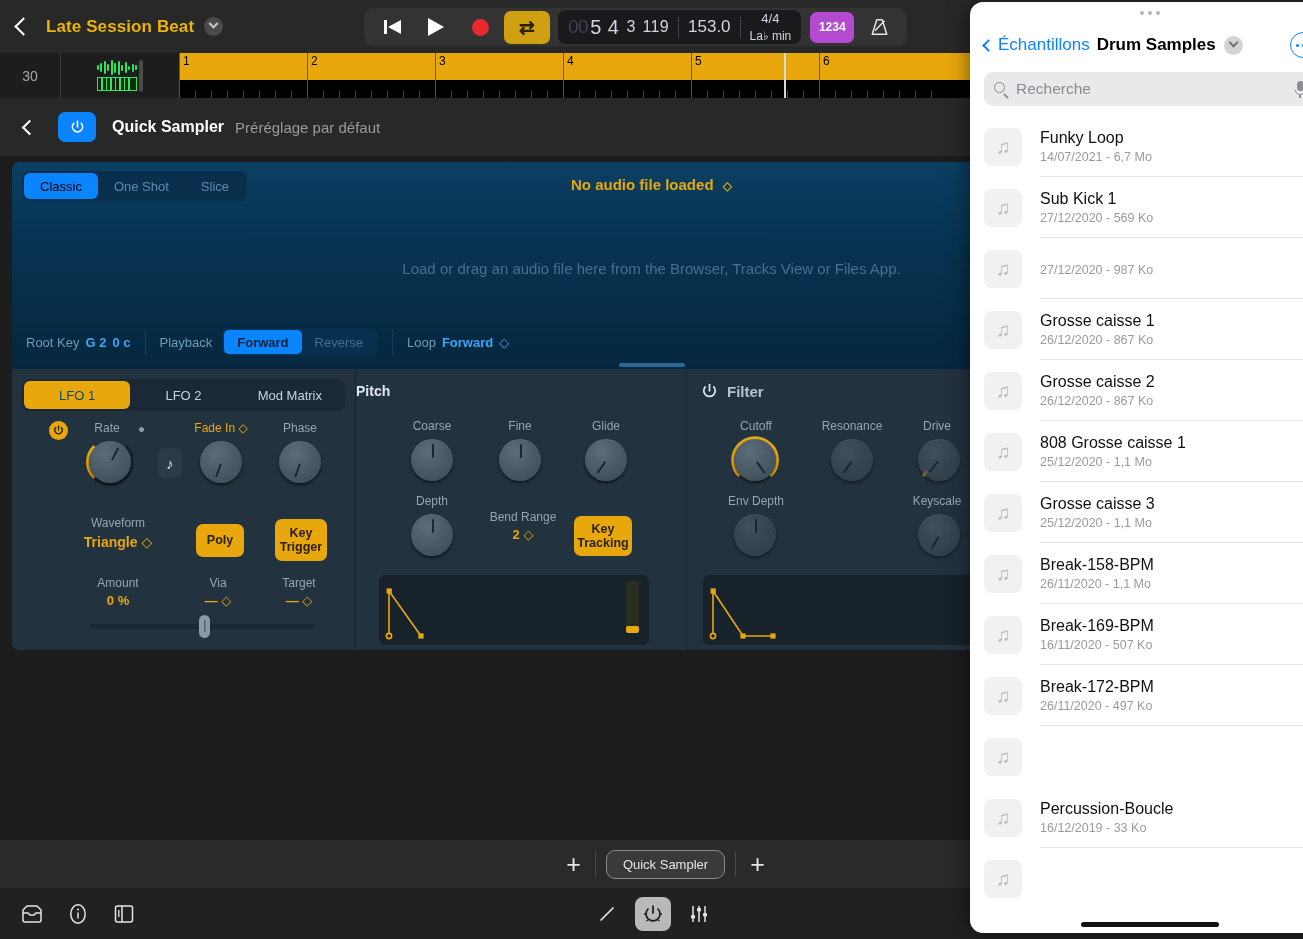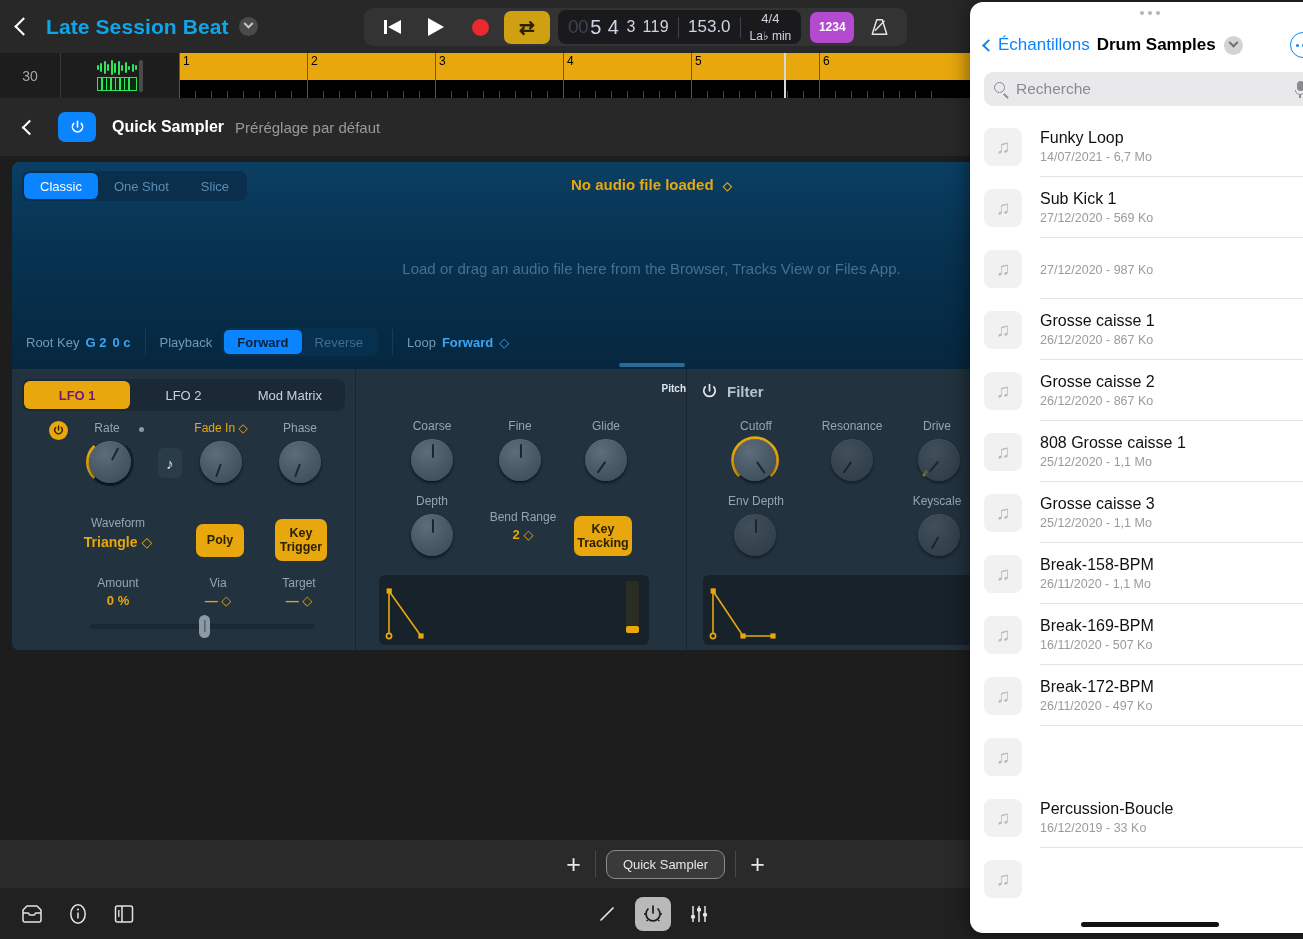--- a/index.html
+++ b/index.html
@@ -15,21 +15,21 @@
   .topbar {
     position: absolute; left: 0; top: 0; width: 1303px; height: 53px;
     background: #282828; display: flex; align-items: center;
   }
   .tb-back {
     width: 46px; height: 53px; display: flex; align-items: center; justify-content: center;
     color: #fff;
   }
   .chev-l { display:block; width:13px; height:13px; border-left:2.6px solid #fff; border-bottom:2.6px solid #fff;
             transform: rotate(45deg); }
-  .proj-title { color:#0ea5e9; font-size:21px; font-weight:bold; letter-spacing:.1px; }
+  .proj-title { color:#eab308; font-size:17px; font-weight:bold; letter-spacing:.1px; }
   .proj-disc {
     margin-left:10px; width:19px; height:19px; border-radius:50%; background:#4a4a4a;
     display:inline-flex; align-items:center; justify-content:center;
   }
   .caret-d { width:7px; height:7px; border-right:2px solid #c9c9c9; border-bottom:2px solid #c9c9c9;
              transform: rotate(45deg) translate(-2px,-2px); }
 
   .transport {
     position:absolute; left:364px; top:8px; height:38px;
     background:#333; border-radius:9px; display:flex; align-items:center; padding:0 6px;
@@ -100,21 +100,21 @@
 
   
   .plug-body { position:absolute; left:12px; top:162px; width:1279px; height:488px; border-radius:7px; overflow:hidden; }
   .sampler-top {
     position:absolute; left:0; top:0; width:100%; height:207px;
     background:linear-gradient(180deg,#0b3f63 0%,#073351 40%,#06273f 100%);
   }
   .modeseg { position:absolute; left:10px; top:9px; height:30px; background:#0a2f4c; border-radius:8px; display:flex; padding:2px; }
   .modeseg .sg { padding:0 16px; height:26px; display:flex; align-items:center; border-radius:6px;
                  color:#5d8cb0; font-size:13px; }
-  .modeseg .sg.on { background:#0a84ff; color:#ffffff; font-weight:500; }
+  .modeseg .sg.on { background:#0a84ff; color:#000000; font-weight:500; }
   .nofile { position:absolute; left:0; top:14px; width:100%; text-align:center; color:#e8a80d; font-size:15px; font-weight:bold; }
   .nofile .dd { display:inline-block; margin-left:5px; color:#e8a80d; font-size:12px; }
   .dragtip2 { position:absolute; left:0; top:98px; width:100%; text-align:center; color:#46708e; font-size:15px; }
   .keyrow {
     position:absolute; left:0; top:158px; width:100%; height:44px;
     display:flex; align-items:center; color:#5e8dad; font-size:13px; background:transparent;
   }
   .kr-grp { display:flex; align-items:center; height:44px; padding:0 14px; }
   .kr-div { width:1px; height:26px; background:#123d5e; }
   .kr-lbl { color:#6f9ab8; }
@@ -126,23 +126,23 @@
 
   .panels { position:absolute; left:0; top:207px; width:100%; height:281px; background:#21313d; display:flex; }
   .pnl { position:relative; height:281px; }
   .pnl-lfo { width:343px; background:#22323e; }
   .pnl-pitch { width:330px; background:#22323e; }
   .pnl-filter { flex:1; background:#22323e; }
   .pnl-div { width:1px; background:#152531; height:281px; }
 
   .lfotabs { position:absolute; left:10px; top:10px; width:323px; height:32px; background:#1b2936; border-radius:8px; display:flex; padding:2px; }
   .lfotabs .tb { flex:1; display:flex; align-items:center; justify-content:center; border-radius:6px; color:#c6d3dd; font-size:13px; }
-  .lfotabs .tb.on { background:#e8a80d; color:#701a75; font-weight:bold;text-align:center; }
-
-  .pnl-title { position:absolute; left:0; top:14px; width:100%; text-align:right; color:#dfe7ee; font-size:10px; font-weight:bold;}
+  .lfotabs .tb.on { background:#e8a80d; color:#0c4a6e; font-weight:normal;text-align:center; }
+
+  .pnl-title { position:absolute; left:0; top:14px; width:100%; text-align:left; color:#dfe7ee; font-size:14px; font-weight:bold;}
   .pnl-pwr { position:absolute; left:14px; top:14px; width:17px; height:17px; }
   .pnl-hdr-right { position:absolute; right:16px; top:15px; color:#c7a227; font-size:13px; font-weight:bold; }
   .pnl-hdr-left { position:absolute; left:40px; top:14px; color:#b6c3cd; font-size:15px; font-weight:bold; }
 
   .klabel { position:absolute; font-size:12px; color:#93a6b3; text-align:center; }
   .klabel.amber { color:#e8a80d; }
   .knob { position:absolute; width:42px; height:42px; }
   .knob .rim { position:absolute; inset:0; border-radius:50%;
       background:radial-gradient(circle at 38% 30%, #5d6d79 0%, #4b5b67 45%, #3a4956 100%);
       box-shadow: 0 2px 3px rgba(0,0,0,.55), inset 0 1px 0 rgba(255,255,255,.08); }

